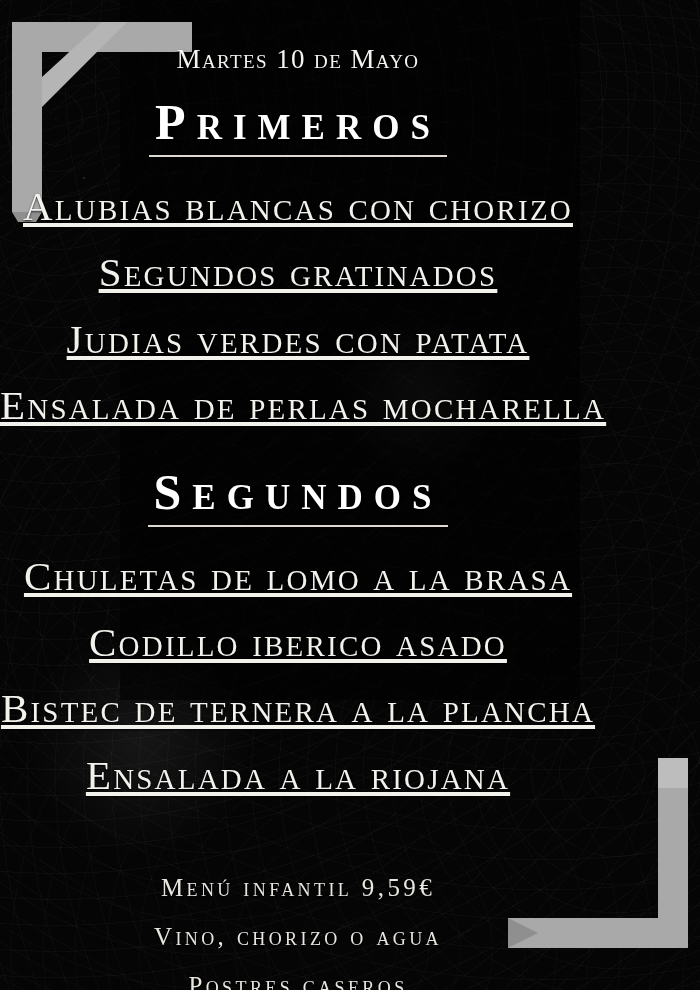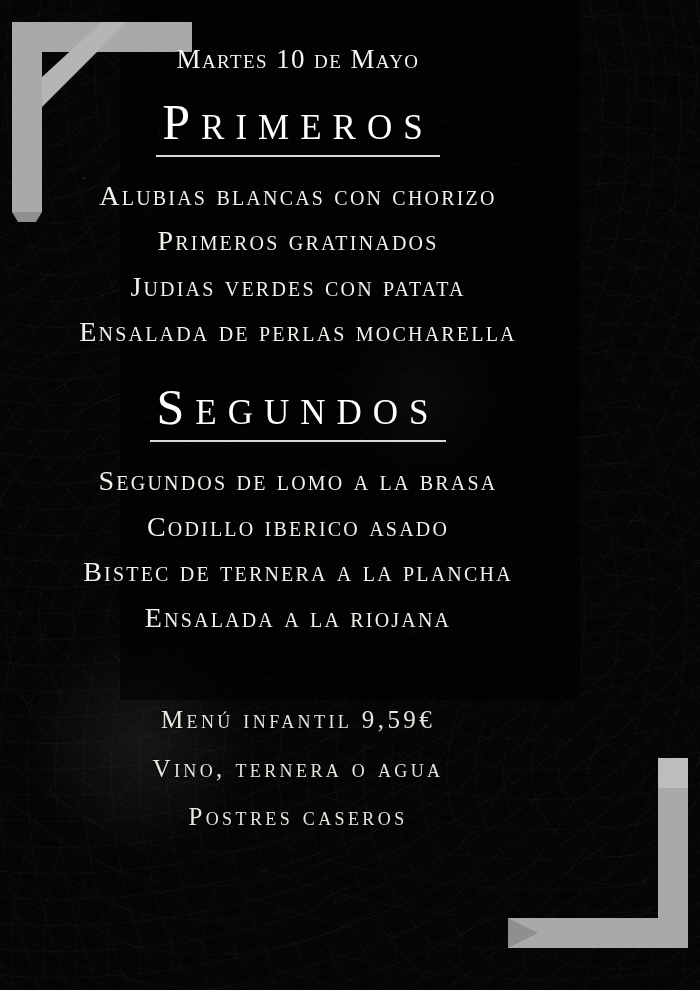--- a/index.html
+++ b/index.html
@@ -83,42 +83,44 @@
   .section-title {
     display: inline-block;
     font-family: "Liberation Serif", serif;
     font-variant: small-caps;
     font-size: 50px;
     letter-spacing: 11px;
     padding: 0 6px 4px 6px;
     border-bottom: 2px solid #ddd9d2;
     color: #ffffff;
     text-shadow: 0 1px 3px rgba(0,0,0,0.9);
+    font-weight: bold;
   }
 
   .section {
     margin-bottom: 10px;
   }
   .section.primeros { margin-top: 6px; }
   .section.segundos { margin-top: 24px; }
 
   .dish-list {
     list-style: none;
     margin: 16px 0 0 0;
     padding: 0;
   }
   .dish {
     font-family: "Liberation Serif", serif;
     font-variant: small-caps;
-    font-size: 28px;
+    font-size: 41px;
     letter-spacing: 2.2px;
     line-height: 1.62;
     color: #f3f1ec;
     white-space: nowrap;
     text-shadow: 0 1px 2px rgba(0,0,0,0.85);
+    text-decoration: underline;
   }
 
   .footer {
     margin-top: 56px;
   }
   .footer-line {
     font-family: "Liberation Serif", serif;
     font-variant: small-caps;
     font-size: 25px;
     letter-spacing: 3.4px;
@@ -154,36 +156,36 @@
   </div>
 
   <div class="content">
 
     <div class="date-line">Martes 10 de Mayo</div>
 
     <div class="section primeros">
       <div class="section-title">Primeros</div>
       <ul class="dish-list">
         <li class="dish">Alubias blancas con chorizo</li>
-        <li class="dish">Primeros gratinados</li>
+        <li class="dish">Segundos gratinados</li>
         <li class="dish">Judias verdes con patata</li>
         <li class="dish">Ensalada de perlas mocharella</li>
       </ul>
     </div>
 
     <div class="section segundos">
       <div class="section-title">Segundos</div>
       <ul class="dish-list">
-        <li class="dish">Segundos de lomo a la brasa</li>
+        <li class="dish">Chuletas de lomo a la brasa</li>
         <li class="dish">Codillo iberico asado</li>
         <li class="dish">Bistec de ternera a la plancha</li>
         <li class="dish">Ensalada a la riojana</li>
       </ul>
     </div>
 
     <div class="footer">
       <div class="footer-line">Menú infantil 9,59€</div>
-      <div class="footer-line">Vino, ternera o agua</div>
+      <div class="footer-line">Vino, chorizo o agua</div>
       <div class="footer-line">Postres caseros</div>
     </div>
 
   </div>
 </div>
 
 </body></html>

